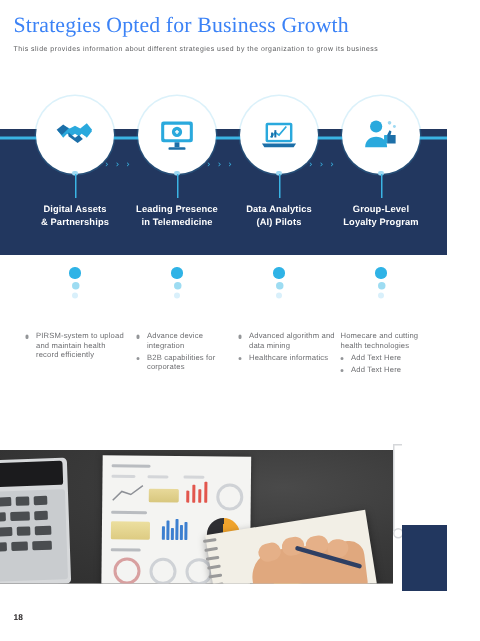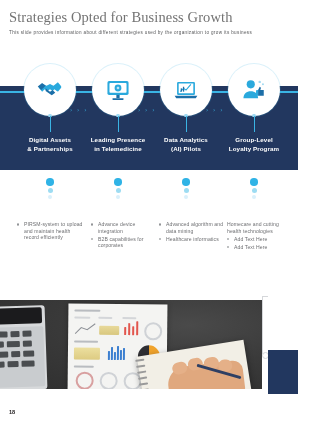--- a/index.html
+++ b/index.html
@@ -7,21 +7,21 @@
     width:298px;height:427px;background:#ffffff;
     font-family:"Liberation Sans", sans-serif;
     overflow:hidden;position:relative;
   }
   .slide{position:relative;width:298px;height:427px;background:#fff;}
 
   
   .title{
     position:absolute;left:9px;top:9px;
     font-family:"Liberation Serif", serif;
-    font-size:14.5px;color:#737373;letter-spacing:.1px;
+    font-size:14.5px;color:#3b82f6;letter-spacing:.1px;
     white-space:nowrap;
   }
   .subtitle{
     position:absolute;left:9px;top:30px;
     font-size:4.6px;color:#58595b;letter-spacing:.35px;
     white-space:nowrap;
   }
 
   
   .banner{

